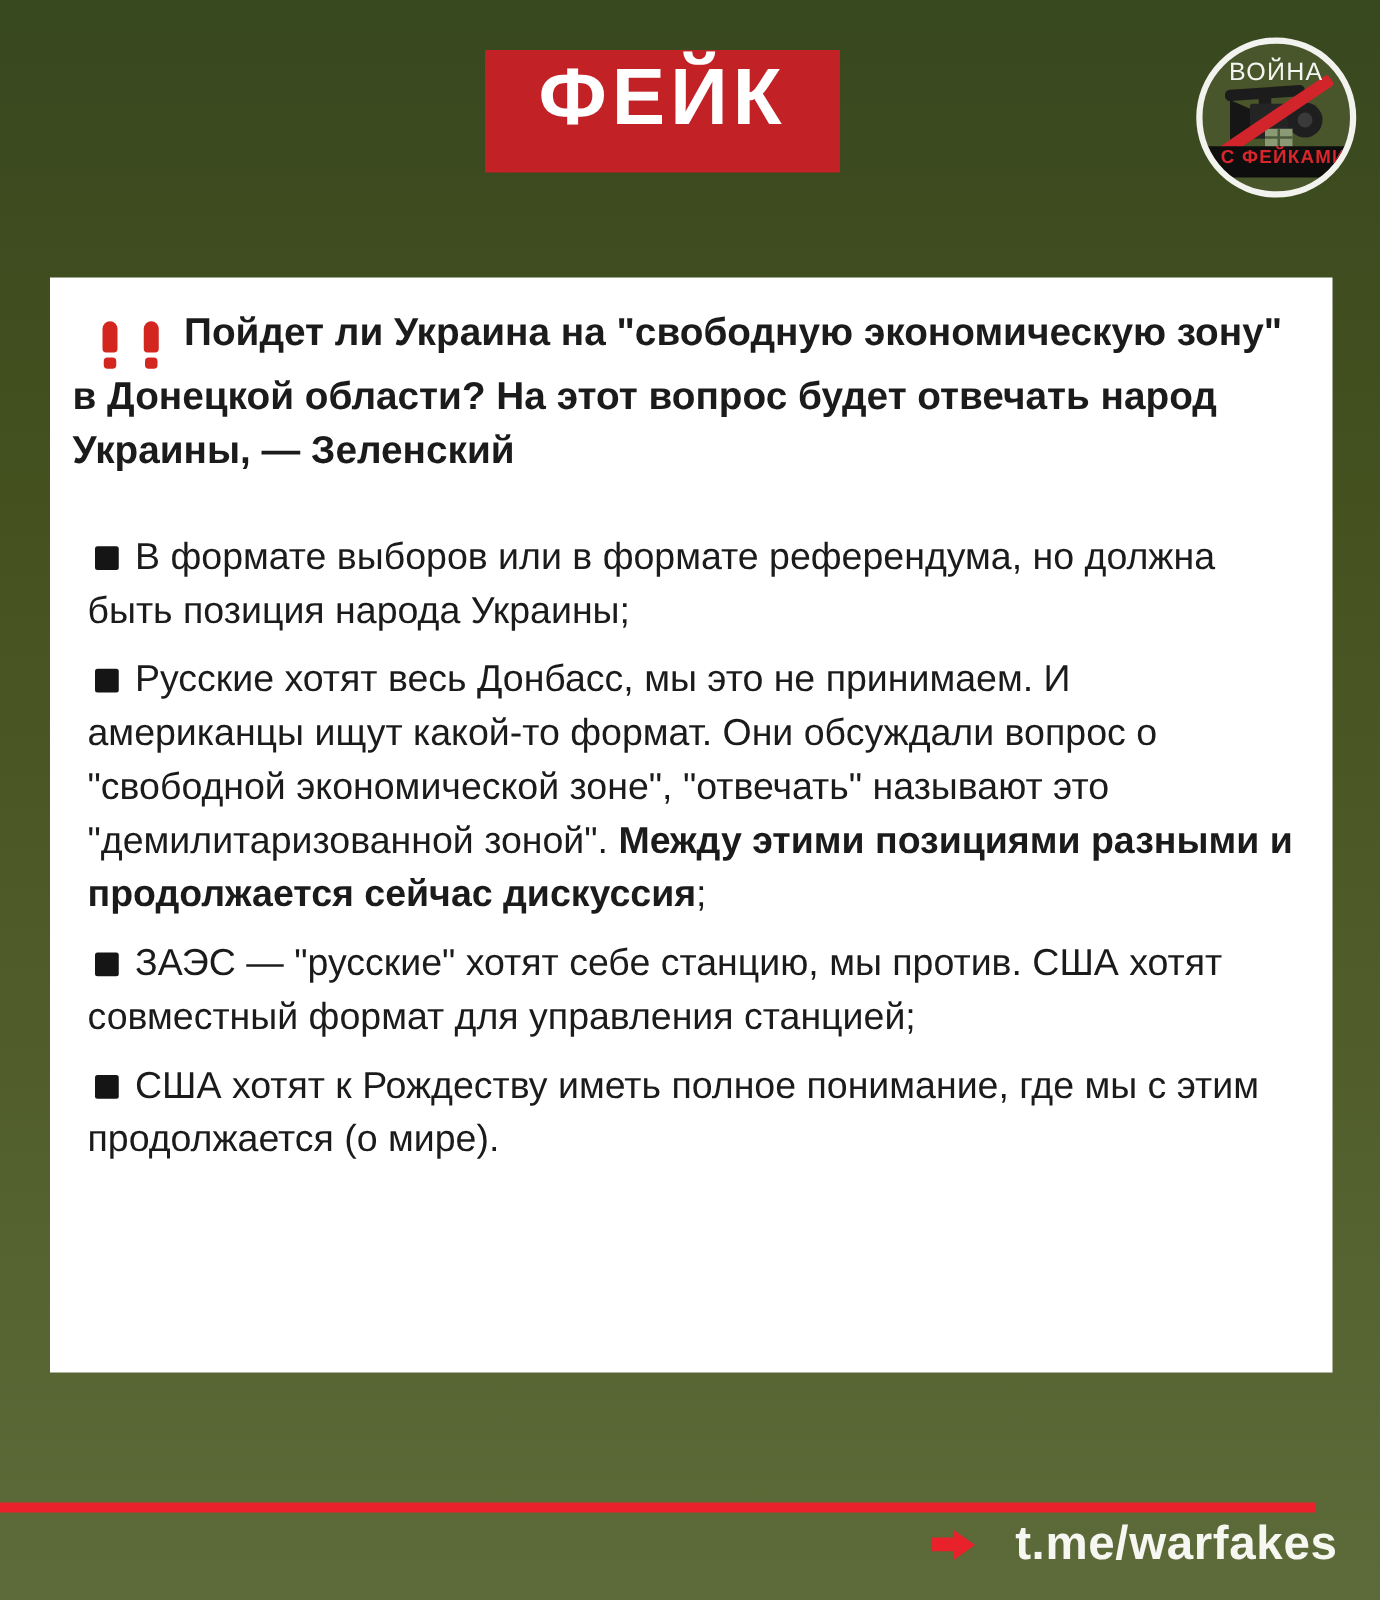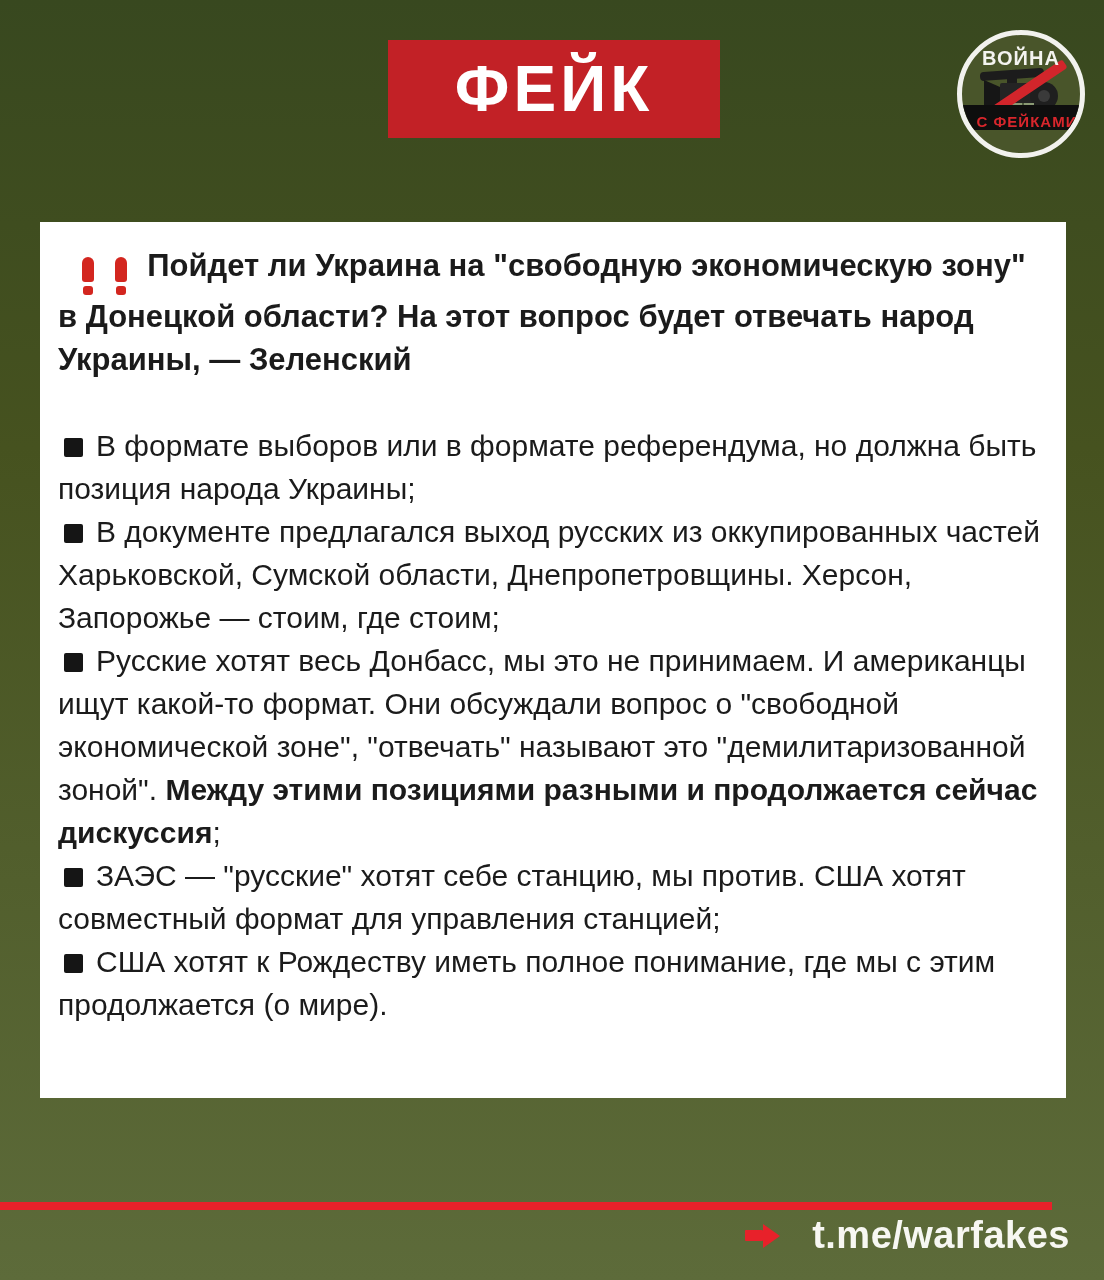--- a/index.html
+++ b/index.html
@@ -4,60 +4,60 @@
 <style>
   html, body { margin:0; padding:0; }
   body { width:1104px; height:1280px; font-family:"Liberation Sans","DejaVu Sans",sans-serif; }
   .page {
     position:relative; width:1104px; height:1280px; overflow:hidden;
     background:linear-gradient(180deg,#38481f 0%, #46521f 35%, #5d6b3a 100%);
   }
 
   
   .fake-banner {
-    position:absolute; left:388px; top:40px; width:332px; height:98px;
-    background:#c22126; display:flex; align-items:center; justify-content:center;
+    position:absolute; left:388px; top:40px; width:284px; height:98px;
+    background:#c22126; display:flex; align-items:flex-start; justify-content:center;
   }
   .fake-banner span { color:#ffffff; font-size:64px; font-weight:bold; letter-spacing:4px; }
 
   
   .logo {
     position:absolute; left:957px; top:30px; width:128px; height:128px;
     border-radius:50%; background:#49552a; border:5px solid #f2f2ee;
     box-sizing:border-box; overflow:hidden;
   }
   .logo-top {
     position:absolute; top:12px; left:0; width:100%; text-align:center;
-    color:#f4f4f0; font-weight:bold; font-size:20px; letter-spacing:1px; z-index:4;
+    color:#f4f4f0; font-weight:normal; font-size:20px; letter-spacing:1px; z-index:4;
   }
   .camera-wrap { position:absolute; left:14px; top:32px; width:90px; height:62px; z-index:1; }
   .slash {
     position:absolute; left:10px; top:86px; width:112px; height:10px;
     background:#d2252b; border-radius:3px;
     transform:rotate(-34deg); transform-origin:left center; z-index:2;
   }
   .band {
-    position:absolute; left:-6px; top:70px; width:142px; height:25px;
-    background:#0e0e0e; display:flex; align-items:flex-end; justify-content:center; z-index:3;
+    position:absolute; left:-6px; top:82px; width:142px; height:25px;
+    background:#0e0e0e; display:flex; align-items:flex-start; justify-content:center; z-index:3;
   }
   .band span { color:#d9262c; font-weight:bold; font-size:15px; letter-spacing:1px; }
 
   
   .card {
     position:absolute; left:40px; top:222px; width:1026px; height:876px;
     background:#ffffff; box-sizing:border-box; padding:14px 18px;
   }
   .channel { color:#bf4069; font-size:30px; font-weight:bold; }
   .headline { margin:8px 0 0 0; font-size:31px; font-weight:bold; color:#1b1b1b; line-height:43px; }
   .excl { display:inline-flex; flex-direction:column; align-items:center; vertical-align:-6px; margin-right:12px; }
   .excl-first { margin-left:24px; }
   .excl .bar { width:12px; height:25px; background:#d3261f; border-radius:6px 6px 3px 3px; }
   .excl .dot { width:10px; height:9px; background:#d3261f; border-radius:3px; margin-top:4px; }
   .bullets { margin-top:43px; }
-  .bullet { font-size:30px; color:#1b1b1b; line-height:43px; margin:0; }
+  .bullet { font-size:30px; color:#1b1b1b; line-height:43px; margin:12px; }
   .bullet-square {
     display:inline-block; width:19px; height:19px; background:#151515;
     border-radius:2px; margin:0 13px 0 6px; vertical-align:-1px;
   }
   .bullet-bold { font-weight:bold; }
 
   
   .divider { position:absolute; left:0; top:1202px; width:1052px; height:8px; background:#e8212a; }
   .footer { position:absolute; right:34px; top:1214px; display:flex; align-items:center; gap:32px; }
   .arrow-icon { display:flex; align-items:center; }
@@ -104,21 +104,20 @@
           <span class="dot"></span>
         </span>
       <span class="excl">
           <span class="bar"></span>
           <span class="dot"></span>
         </span>
       <span>Пойдет ли Украина на "свободную экономическую зону" в Донецкой области? На этот вопрос будет отвечать народ Украины, — Зеленский</span>
     </p>
     <div class="bullets">
         <p class="bullet"><span class="bullet-square"></span><span>В формате выборов или в формате референдума, но должна быть позиция народа Украины;</span></p>
-        <p class="bullet"><span class="bullet-square"></span><span>В документе предлагался выход русских из оккупированных частей Харьковской, Сумской области, Днепропетровщины. Херсон, Запорожье — стоим, где стоим;</span></p>
         <p class="bullet"><span class="bullet-square"></span><span>Русские хотят весь Донбасс, мы это не принимаем. И американцы ищут какой-то формат. Они обсуждали вопрос о "свободной экономической зоне", "отвечать" называют это "демилитаризованной зоной". </span><span class="bullet-bold">Между этими позициями разными и продолжается сейчас дискуссия</span><span>;</span></p>
         <p class="bullet"><span class="bullet-square"></span><span>ЗАЭС — "русские" хотят себе станцию, мы против. США хотят совместный формат для управления станцией;</span></p>
         <p class="bullet"><span class="bullet-square"></span><span>США хотят к Рождеству иметь полное понимание, где мы с этим продолжается (о мире).</span></p>
       </div>
   </div>
 
   <div class="divider"></div>
   <div class="footer">
     <span class="arrow-icon">
         <span class="arrow-bar"></span>

